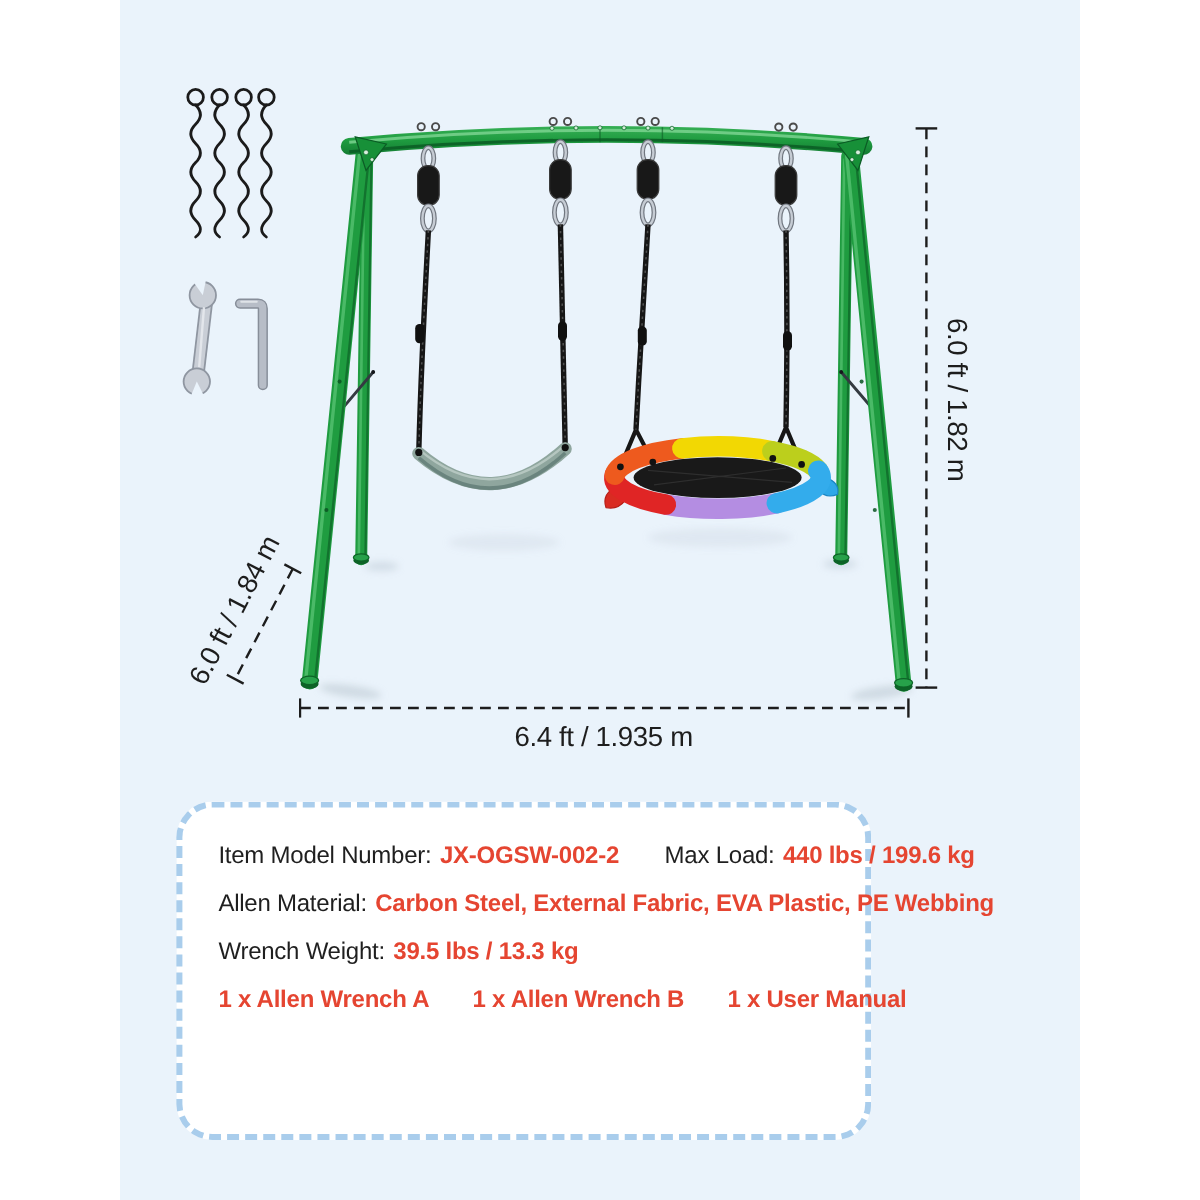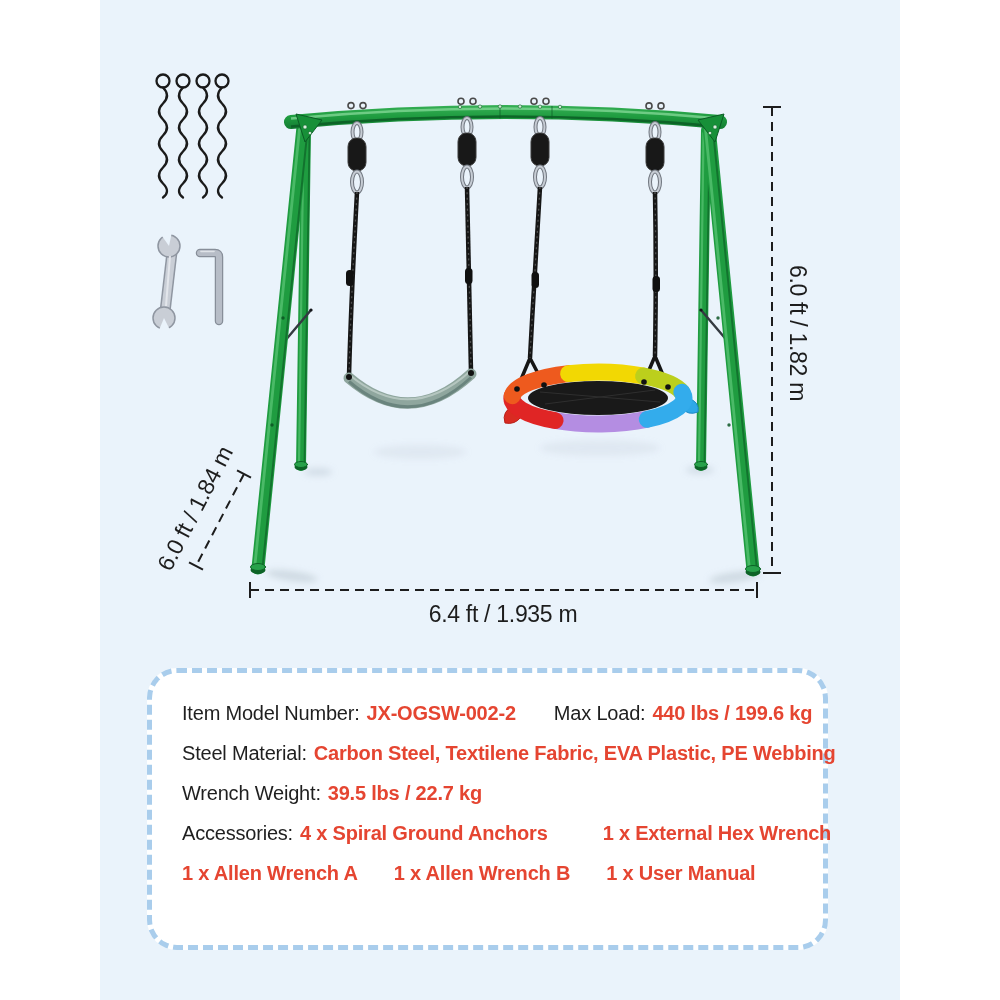--- a/index.html
+++ b/index.html
@@ -3,21 +3,21 @@
 <meta charset="utf-8">
 <style>
   html,body{margin:0;padding:0}
   body{
     width:1000px;height:1000px;position:relative;overflow:hidden;
     background:#ffffff;font-family:"Liberation Sans",sans-serif;
   }
   .canvas{position:absolute;left:100px;top:0;width:800px;height:1000px;background:#eaf3fb}
   svg.scene{position:absolute;left:0;top:0}
   .panel{
-    position:absolute;left:147px;top:668px;width:681px;height:282px;
+    position:absolute;left:147px;top:668px;width:579px;height:282px;
     box-sizing:border-box;background:#ffffff;
     border:5px dashed #a9cdec;border-radius:30px;
     padding:20px 30px 0 30px;
   }
   .row{height:40px;line-height:40px;font-size:20px;white-space:nowrap;color:#1f1f1f;letter-spacing:-0.2px}
   .lbl{margin-right:7px}
   .val{color:#e54531;font-weight:bold}
   .g1{margin-left:38px}
   .g2{margin-left:55px}
   .g3{margin-left:36px}
@@ -247,24 +247,21 @@
     <line x1="757" y1="582" x2="757" y2="598" stroke="#1d1d1d" stroke-width="2"></line>
     <text class="dimtext" x="503" y="622" text-anchor="middle">6.4 ft / 1.935 m</text>
   </g>
 </svg>
 
 <div class="panel">
   <div class="row">
     <span class="lbl">Item Model Number:</span><span class="val">JX-OGSW-002-2</span><span class="lbl g1">Max Load:</span><span class="val">440 lbs / 199.6 kg</span>
   </div>
   <div class="row">
-    <span class="lbl">Steel Material:</span><span class="val">Carbon Steel, Textilene Fabric, EVA Plastic, PE Webbing</span>
-  </div>
-  <div class="row">
-    <span class="lbl">Wrench Weight:</span><span class="val">39.5 lbs / 22.7 kg</span>
-  </div>
-  <div class="row">
-    <span class="lbl">Accessories:</span><span class="val">4 x Spiral Ground Anchors</span><span class="val g2">1 x External Hex Wrench</span>
+    <span class="lbl">Allen Material:</span><span class="val">Carbon Steel, External Fabric, EVA Plastic, PE Webbing</span>
+  </div>
+  <div class="row">
+    <span class="lbl">Wrench Weight:</span><span class="val">39.5 lbs / 13.3 kg</span>
   </div>
   <div class="row">
     <span class="val">1 x Allen Wrench A</span><span class="val g3">1 x Allen Wrench B</span><span class="val g3">1 x User Manual</span>
   </div>
 </div>
 
 </body></html>

